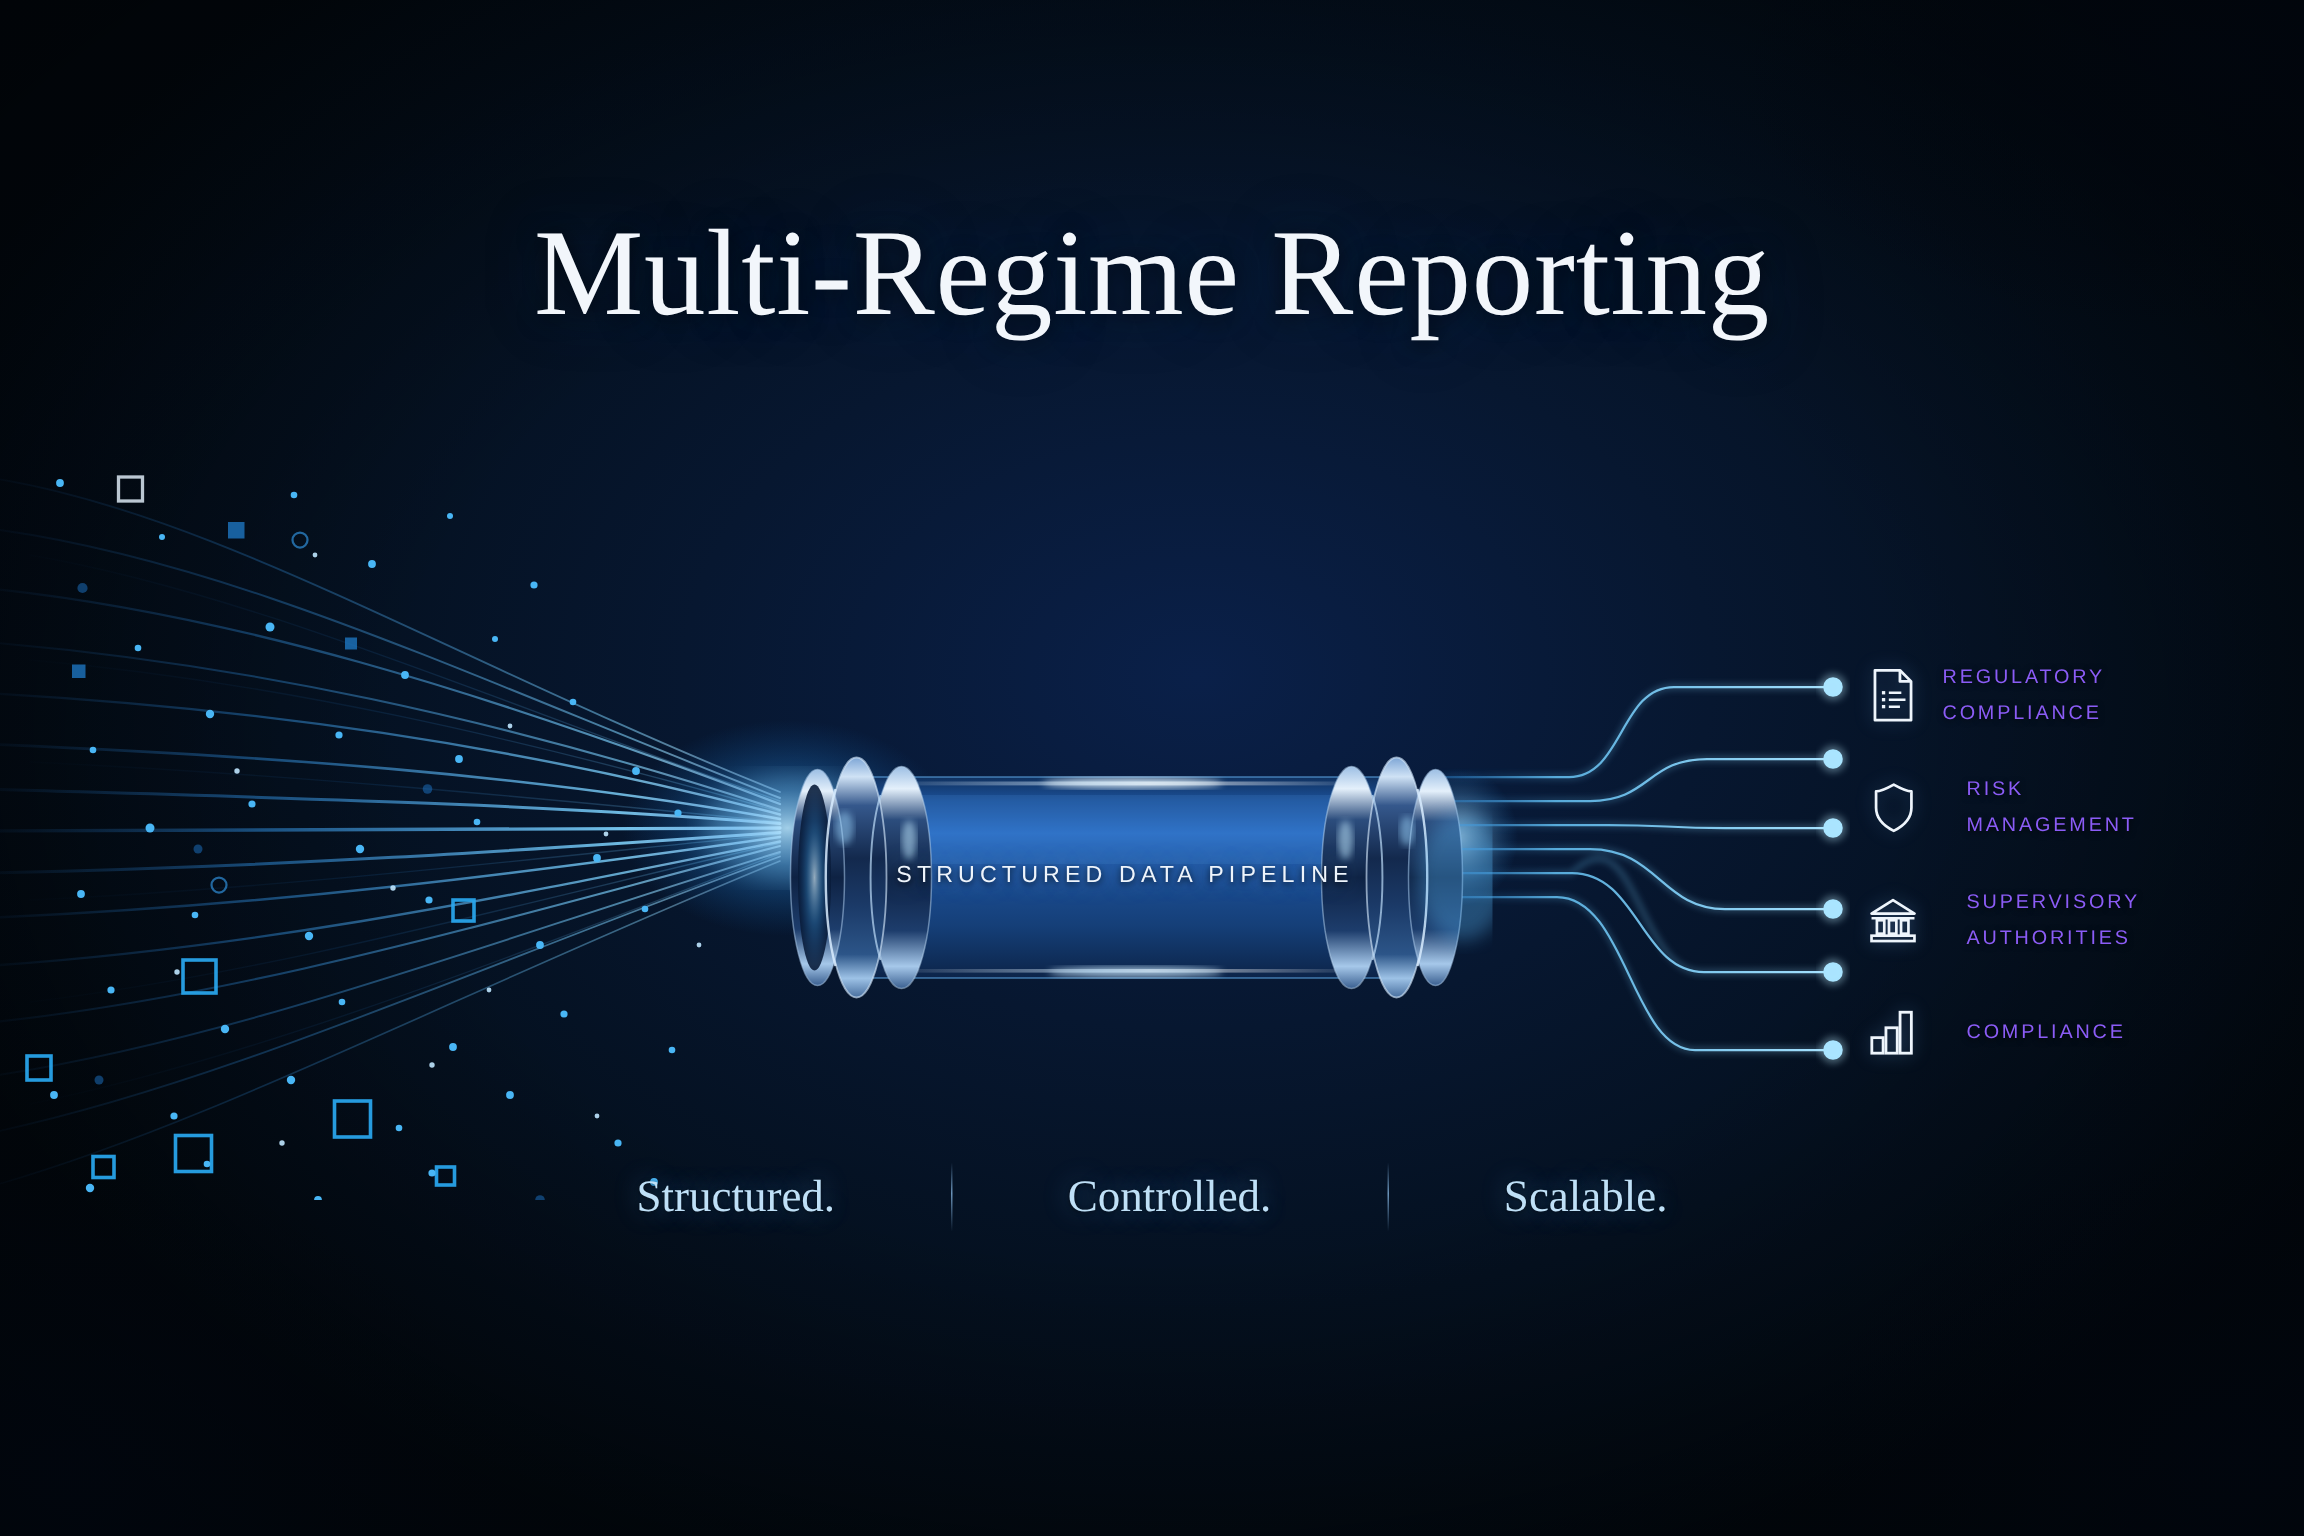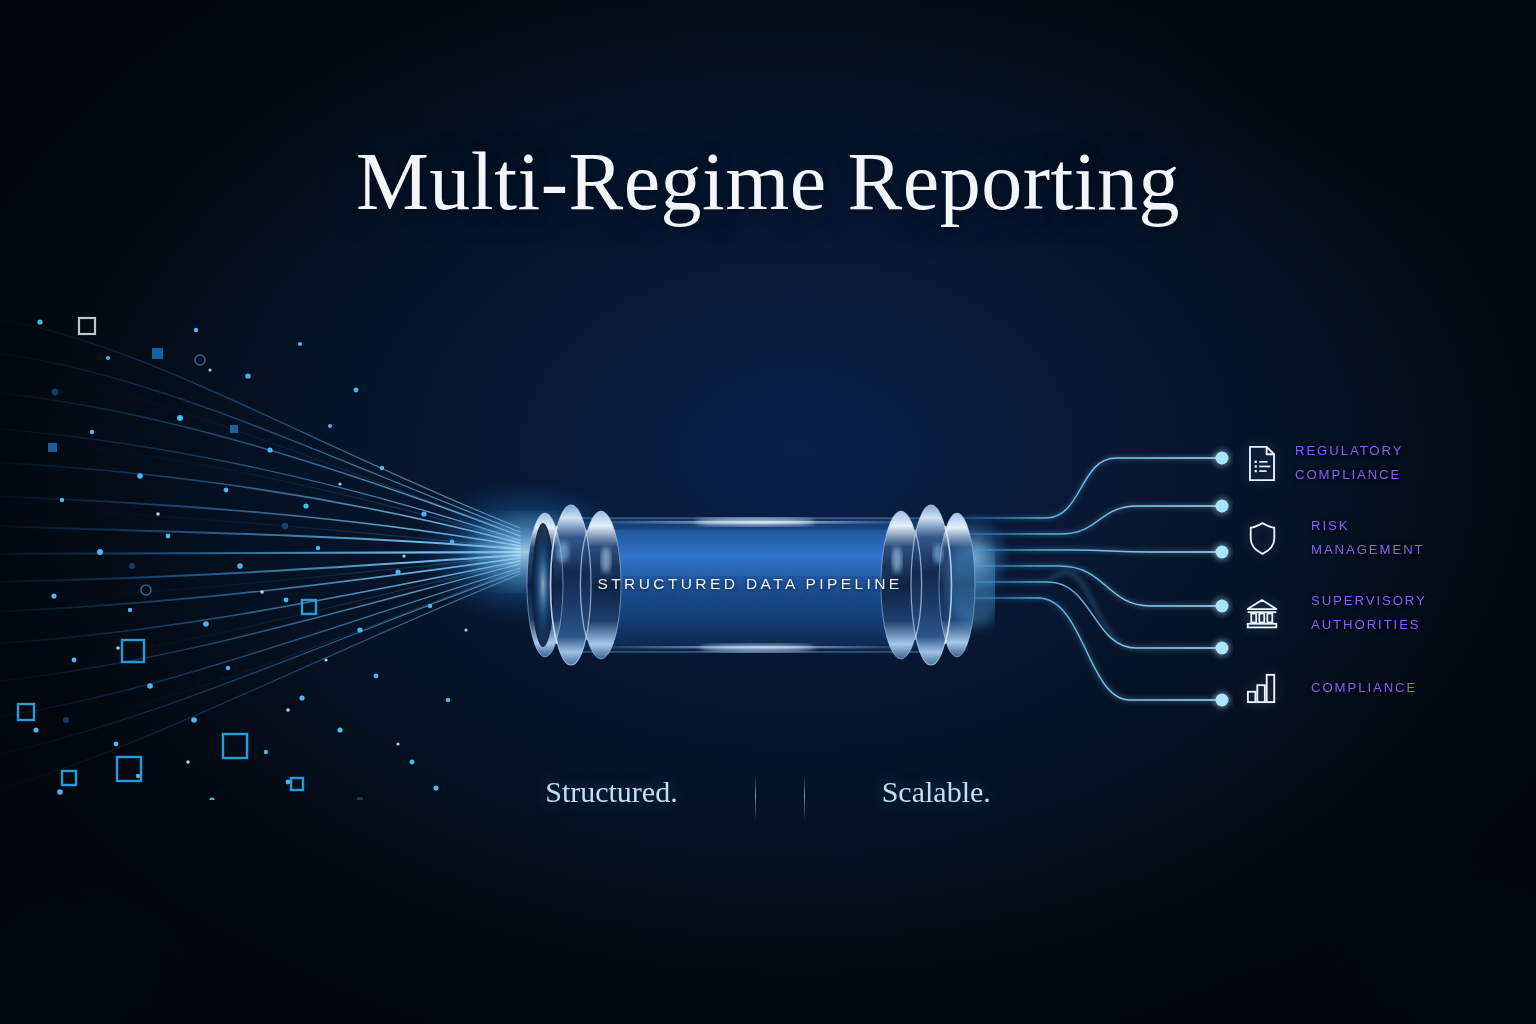--- a/index.html
+++ b/index.html
@@ -83,21 +83,21 @@
   }
   .out-label{
     font-size:13.2px;letter-spacing:1.9px;font-weight:500;
     color:#8b5cf6;line-height:1.85;
     text-shadow:0 1px 4px rgba(0,0,0,.75);
   }
 
   
   .tagline{
     position:absolute;left:0;right:0;top:775px;
-    display:flex;justify-content:center;
+    display:flex;justify-content:center;align-items:center;
     z-index:9;
     gap:48px;
   }
   .tag-word{
     font-family:"Liberation Serif","DejaVu Serif",serif;
     font-size:30px;color:#bfe0f7;
     padding:0 29px;
     text-shadow:0 0 18px rgba(90,160,230,.45),0 1px 3px rgba(0,0,0,.7);
     white-space:nowrap;
   }
@@ -518,18 +518,19 @@
       </div>
       <div class="out-label">
         <div>COMPLIANCE</div>
       </div>
     </div>
   </div>
 
   <div class="tagline">
     <span class="tag-word">Structured.</span>
     <span class="tag-div"></span>
+    <span class="tag-word">Controlled.</span>
     <span class="tag-div"></span>
     <span class="tag-word">Scalable.</span>
   </div>
 
   <div class="bg-corner-dark"></div>
 </div>
 
 </body></html>

